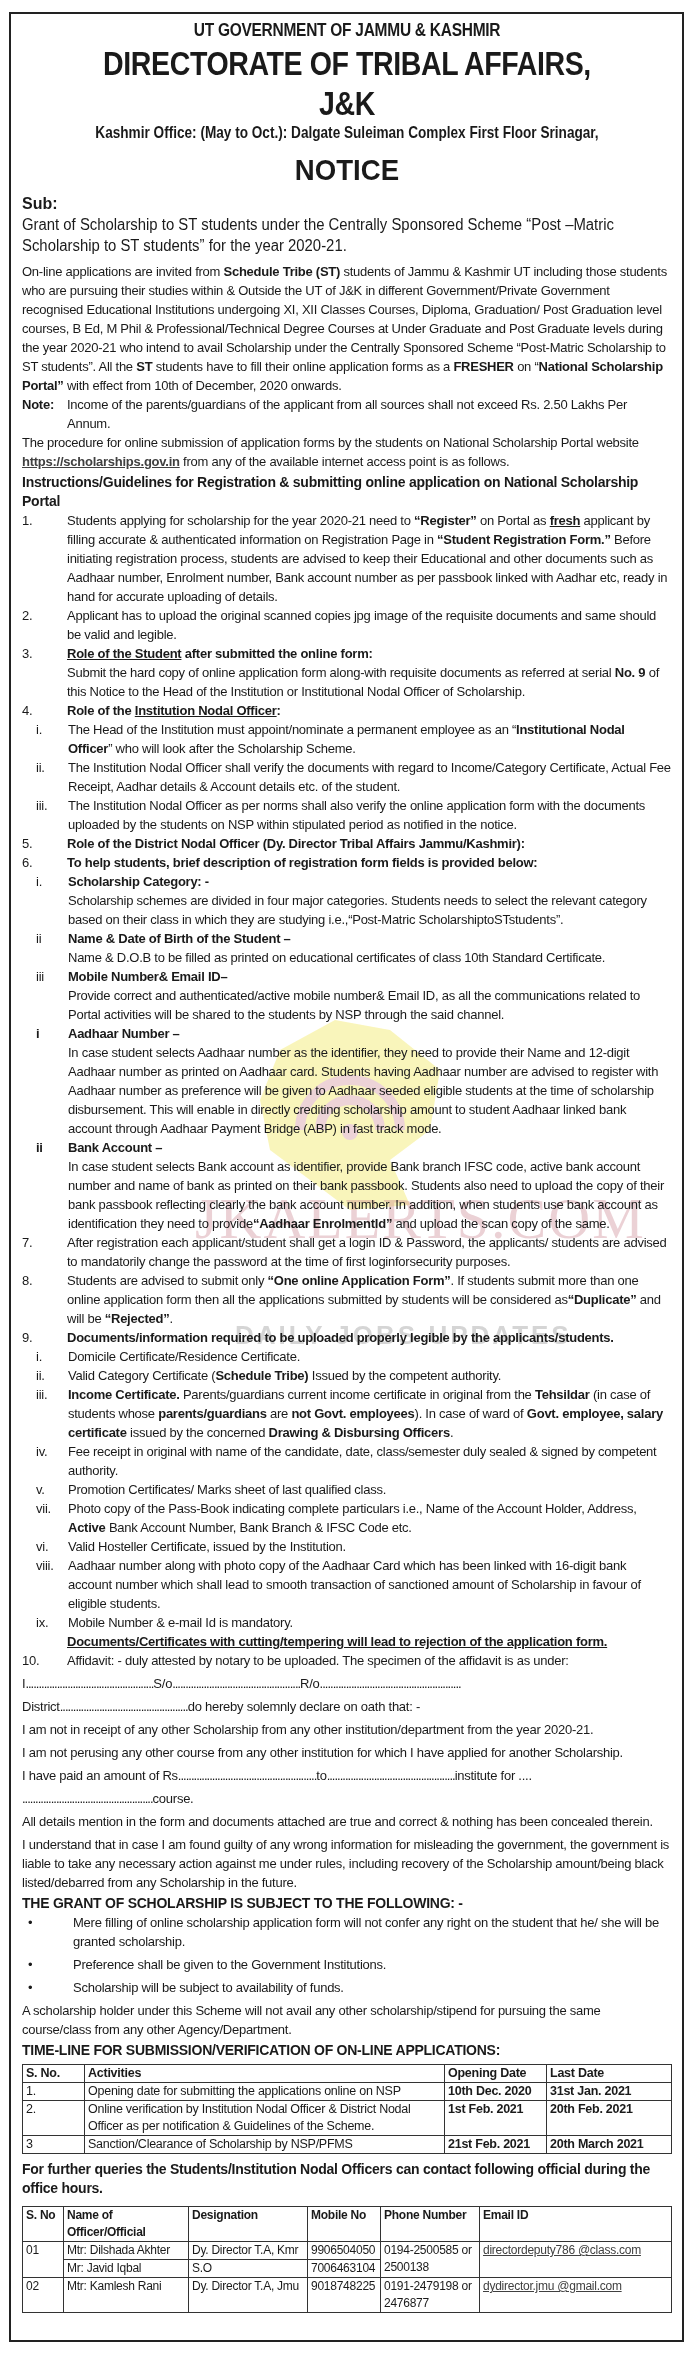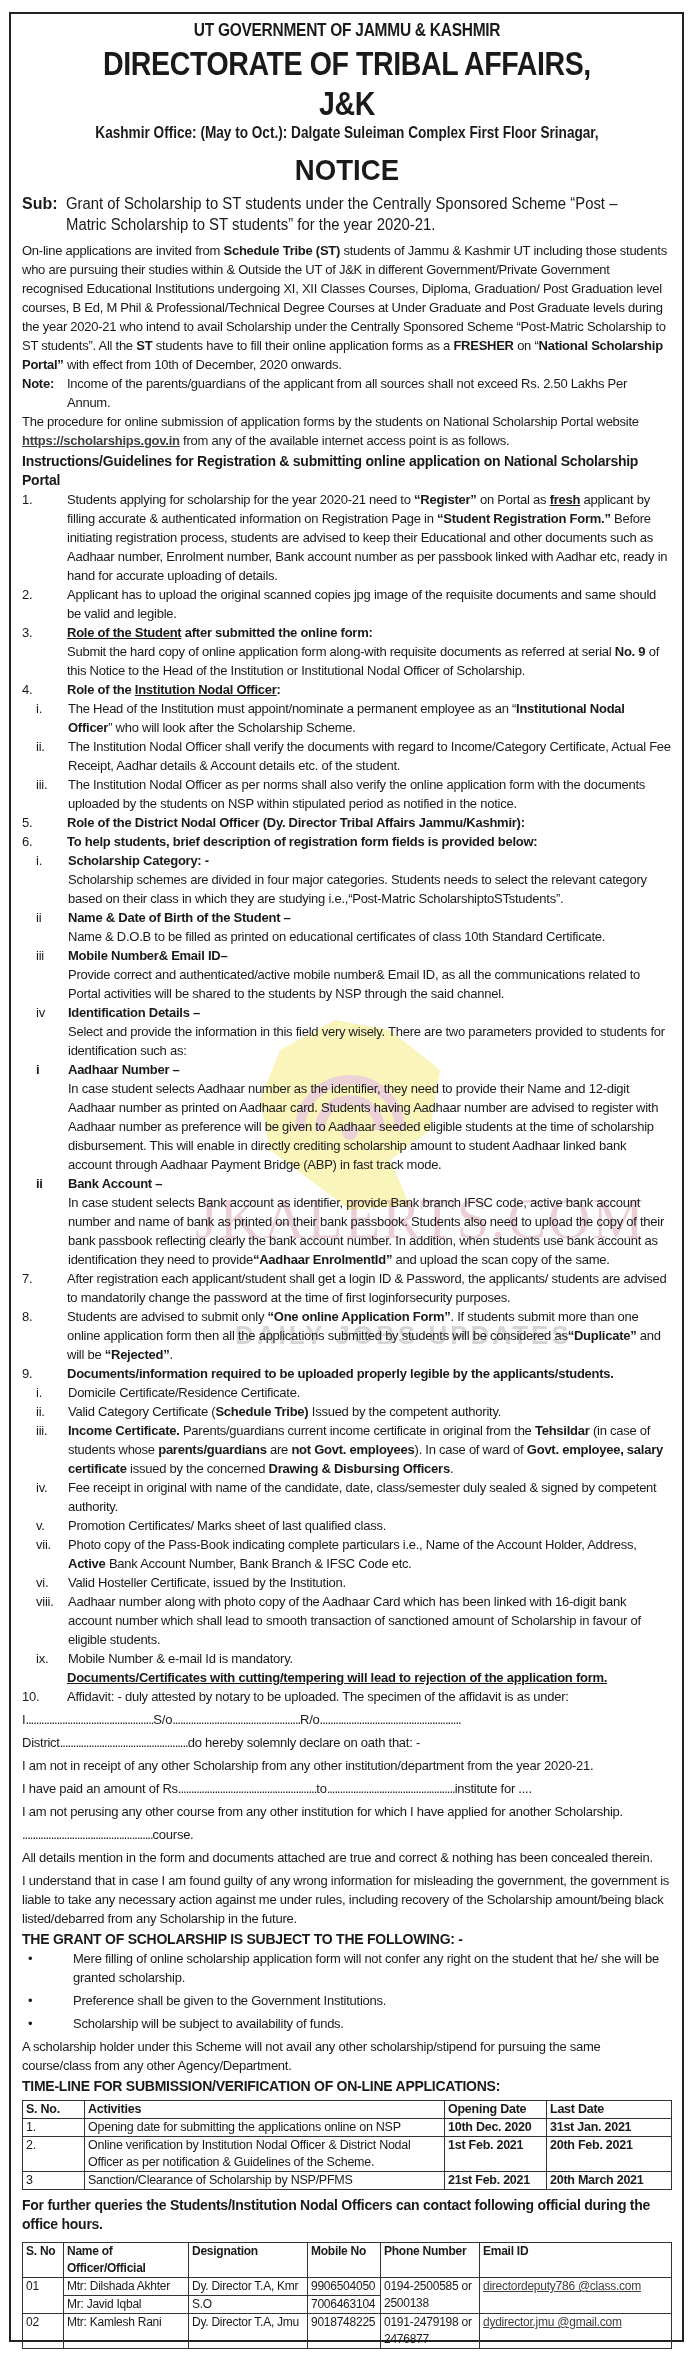--- a/index.html
+++ b/index.html
@@ -5,21 +5,21 @@
   html, body { margin:0; padding:0; background:#ffffff; }
   body { width:700px; height:2362px; position:relative; overflow:hidden;
          font-family:"Liberation Sans", "DejaVu Sans", sans-serif; color:#1a1a1a; }
   .frame { position:absolute; left:9px; top:12px; width:675px; height:2330px;
            border:2px solid #222; box-sizing:border-box; }
   .inner { position:absolute; left:22px; top:18px; width:650px; }
   .hdr1 { text-align:center; font-weight:bold; font-size:18px; letter-spacing:-0.3px; margin-top:2px; transform:scaleX(0.86); transform-origin:center; }
   .hdr2 { text-align:center; font-weight:bold; font-size:34px; line-height:40px; letter-spacing:-0.5px; transform:scaleX(0.84); transform-origin:center; margin-top:2px; }
   .hdr3 { text-align:center; font-weight:bold; font-size:17px; transform:scaleX(0.80); transform-origin:center; margin-top:0px; }
   .hdr4 { text-align:center; font-weight:bold; font-size:30px; margin-top:10px; line-height:34px; transform:scaleX(0.92); transform-origin:center; }
-  .sub { display:flex; font-size:16px; line-height:21px; margin-top:6px; }
+  .sub { display:flex; font-size:16px; line-height:21px; margin-top:6px;flex-direction:column; }
   .sub b { width:44px; flex:none; }
   .sub span { transform:scaleX(0.93); transform-origin:left; display:block; width:108%; }
   .body { font-size:13px; line-height:19px; letter-spacing:-0.25px; }
   .p { margin:6px 0 0 0; }
   .row { display:flex; }
   .num { width:45px; flex:none; }
   .rnum { width:32px; flex:none; padding-left:14px; }
   .txt { flex:1; }
   .u { text-decoration:underline; }
   .bold { font-weight:bold; }
@@ -122,24 +122,20 @@
     </div>
     <div class="row">
       <span class="rnum">ii</span>
       <span class="txt"><b>Name &amp; Date of Birth of the Student –</b><br><span>Name &amp; D.O.B to be filled as printed on educational certificates of class 10th Standard Certificate.</span></span>
     </div>
     <div class="row">
       <span class="rnum">iii</span>
       <span class="txt"><b>Mobile Number&amp; Email ID–</b><br><span>Provide correct and authenticated/active mobile number&amp; Email ID, as all the communications related to Portal activities will be shared to the students by NSP through the said channel.</span></span>
     </div>
     <div class="row">
-      <span class="rnum">iv</span>
-      <span class="txt"><b>Identification Details –</b><br><span>Select and provide the information in this field very wisely. There are two parameters provided to students for identification such as:</span></span>
-    </div>
-    <div class="row">
       <span class="rnum bold">i</span>
       <span class="txt"><b>Aadhaar Number –</b><br><span>In case student selects Aadhaar number as the identifier, they need to provide their Name and 12-digit Aadhaar number as printed on Aadhaar card. Students having Aadhaar number are advised to register with Aadhaar number as preference will be given to Aadhaar seeded eligible students at the time of scholarship disbursement. This will enable in directly crediting scholarship amount to student Aadhaar linked bank account through Aadhaar Payment Bridge (ABP) in fast track mode.</span></span>
     </div>
     <div class="row">
       <span class="rnum bold">ii</span>
       <span class="txt"><b>Bank Account –</b><br><span>In case student selects Bank account as identifier, provide Bank branch IFSC code, active bank account number and name of bank as printed on their bank passbook. Students also need to upload the copy of their bank passbook reflecting clearly the bank account number. In addition, when students use bank account as identification they need to provide</span><b>“Aadhaar EnrolmentId”</b><span> and upload the scan copy of the same.</span></span>
     </div>
 
     <div class="row">
       <span class="num">7.</span>
@@ -198,22 +194,22 @@
 
     <div class="row">
       <span class="num">10.</span>
       <span class="txt">Affidavit: - duly attested by notary to be uploaded. The specimen of the affidavit is as under:</span>
     </div>
 
     <div>
       <div style="margin-top:4px;"><span>I</span><span class="dots">.................................................</span><span>S/o</span><span class="dots">.................................................</span><span>R/o</span><span class="dots">......................................................</span></div>
       <div style="margin-top:4px;"><span>District</span><span class="dots">.................................................</span><span>do hereby solemnly declare on oath that: -</span></div>
       <div style="margin-top:4px;">I am not in receipt of any other Scholarship from any other institution/department from the year 2020-21.</div>
+      <div style="margin-top:4px;">I am not perusing any other course from any other institution for which I have applied for another Scholarship.</div>
       <div style="margin-top:4px;"><span>I have paid an amount of Rs</span><span class="dots">.....................................................</span><span>to</span><span class="dots">.................................................</span><span>institute for ....</span></div>
-      <div style="margin-top:4px;">I am not perusing any other course from any other institution for which I have applied for another Scholarship.</div>
       <div style="margin-top:4px;"><span class="dots">..................................................</span><span>course.</span></div>
       <div style="margin-top:4px;">All details mention in the form and documents attached are true and correct &amp; nothing has been concealed therein.</div>
       <div style="margin-top:4px;">I understand that in case I am found guilty of any wrong information for misleading the government, the government is liable to take any necessary action against me under rules, including recovery of the Scholarship amount/being black listed/debarred from any Scholarship in the future.</div>
     </div>
 
     <div class="heading">THE GRANT OF SCHOLARSHIP IS SUBJECT TO THE FOLLOWING: -</div>
     <div class="bullet">
         <span class="dot">•</span>
         <span>Mere filling of online scholarship application form will not confer any right on the student that he/ she will be granted scholarship.</span>
       </div>

